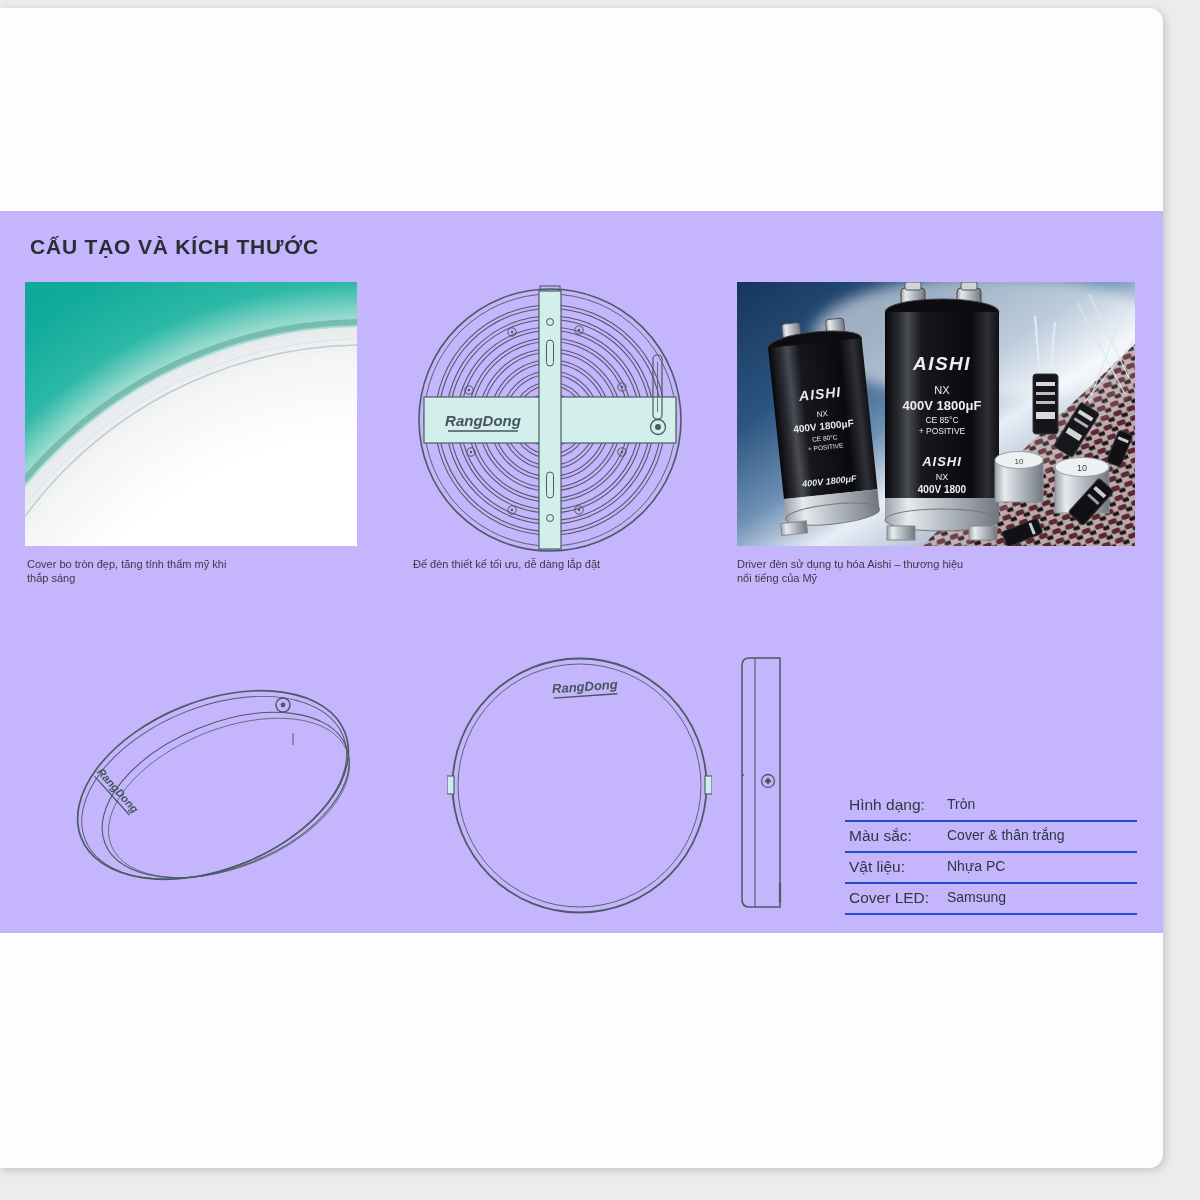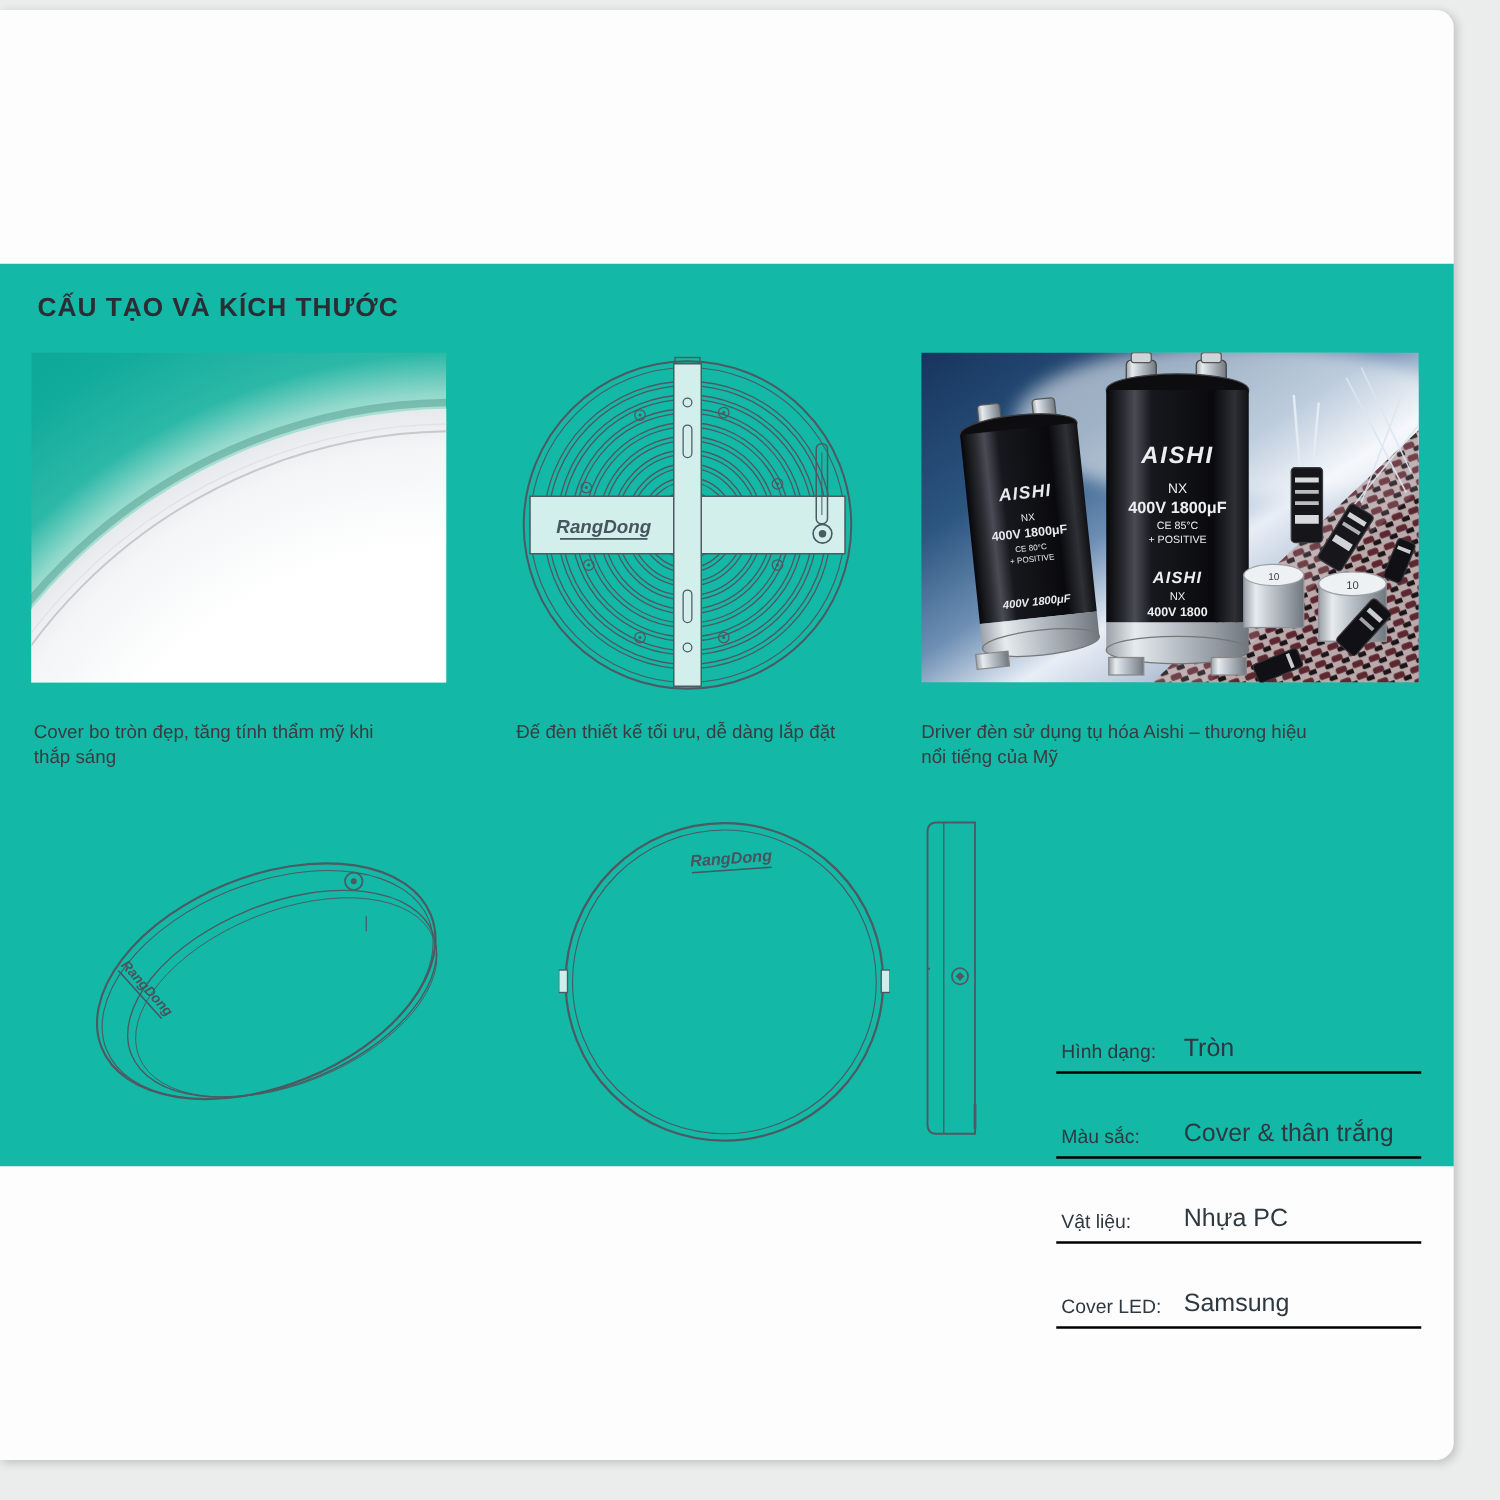--- a/index.html
+++ b/index.html
@@ -9,46 +9,46 @@
     font-family:"Liberation Sans", sans-serif;
     overflow:hidden;
   }
   .page{
     position:absolute;left:0;top:8px;width:1163px;height:1160px;
     background:#fdfdfd;border-radius:0 14px 14px 0;
     box-shadow:2px 2px 8px rgba(0,0,0,0.18);
   }
   .band{
     position:absolute;left:0;top:203px;width:100%;height:722px;
-    background:#14b8a6;
+    background:#c4b5fd;
   }
   .title{
     position:absolute;left:30px;top:24px;
     font-size:21px;font-weight:bold;letter-spacing:0.8px;color:#2c2c34;
   }
   .photo1{position:absolute;left:25px;top:71px;width:332px;height:264px;}
   .drawing-base{position:absolute;left:415px;top:73px;width:270px;height:272px;}
   .photo3{position:absolute;left:737px;top:71px;width:398px;height:264px;}
   .caption{
-    position:absolute;top:365px;font-size:15px;line-height:1.3;color:#3b3b42;
+    position:absolute;top:346px;font-size:11px;line-height:1.3;color:#3b3b42;
     white-space:pre-line;
   }
   .cap1{left:27px;width:320px;}
   .cap2{left:413px;width:330px;}
   .cap3{left:737px;width:340px;}
   .drawing-persp{position:absolute;left:45px;top:432px;width:330px;height:285px;}
   .drawing-front{position:absolute;left:447px;top:442px;width:265px;height:265px;}
   .drawing-side{position:absolute;left:735px;top:444px;width:54px;height:256px;}
   .spec-table{position:absolute;left:845px;top:580px;width:292px;}
   .spec-row{
-    display:flex;align-items:flex-end;
-    padding:5px 2px 6px 4px;border-bottom:2px solid #000000;
+    display:flex;align-items:flex-start;
+    padding:5px 2px 6px 4px;border-bottom:2px solid #1d4ed8;
   }
   .spec-label{width:98px;font-size:15.5px;color:#2e3840;}
-  .spec-value{font-size:20px;color:#2e3840;margin-top:32px;}
+  .spec-value{font-size:14px;color:#2e3840;}
   svg{display:block;}
   svg text{font-family:"Liberation Sans", sans-serif;}
 </style>
 </head>
 <body>
 
 <div class="page">
   <div class="band">
 
     <div class="title">CẤU TẠO VÀ KÍCH THƯỚC</div>

